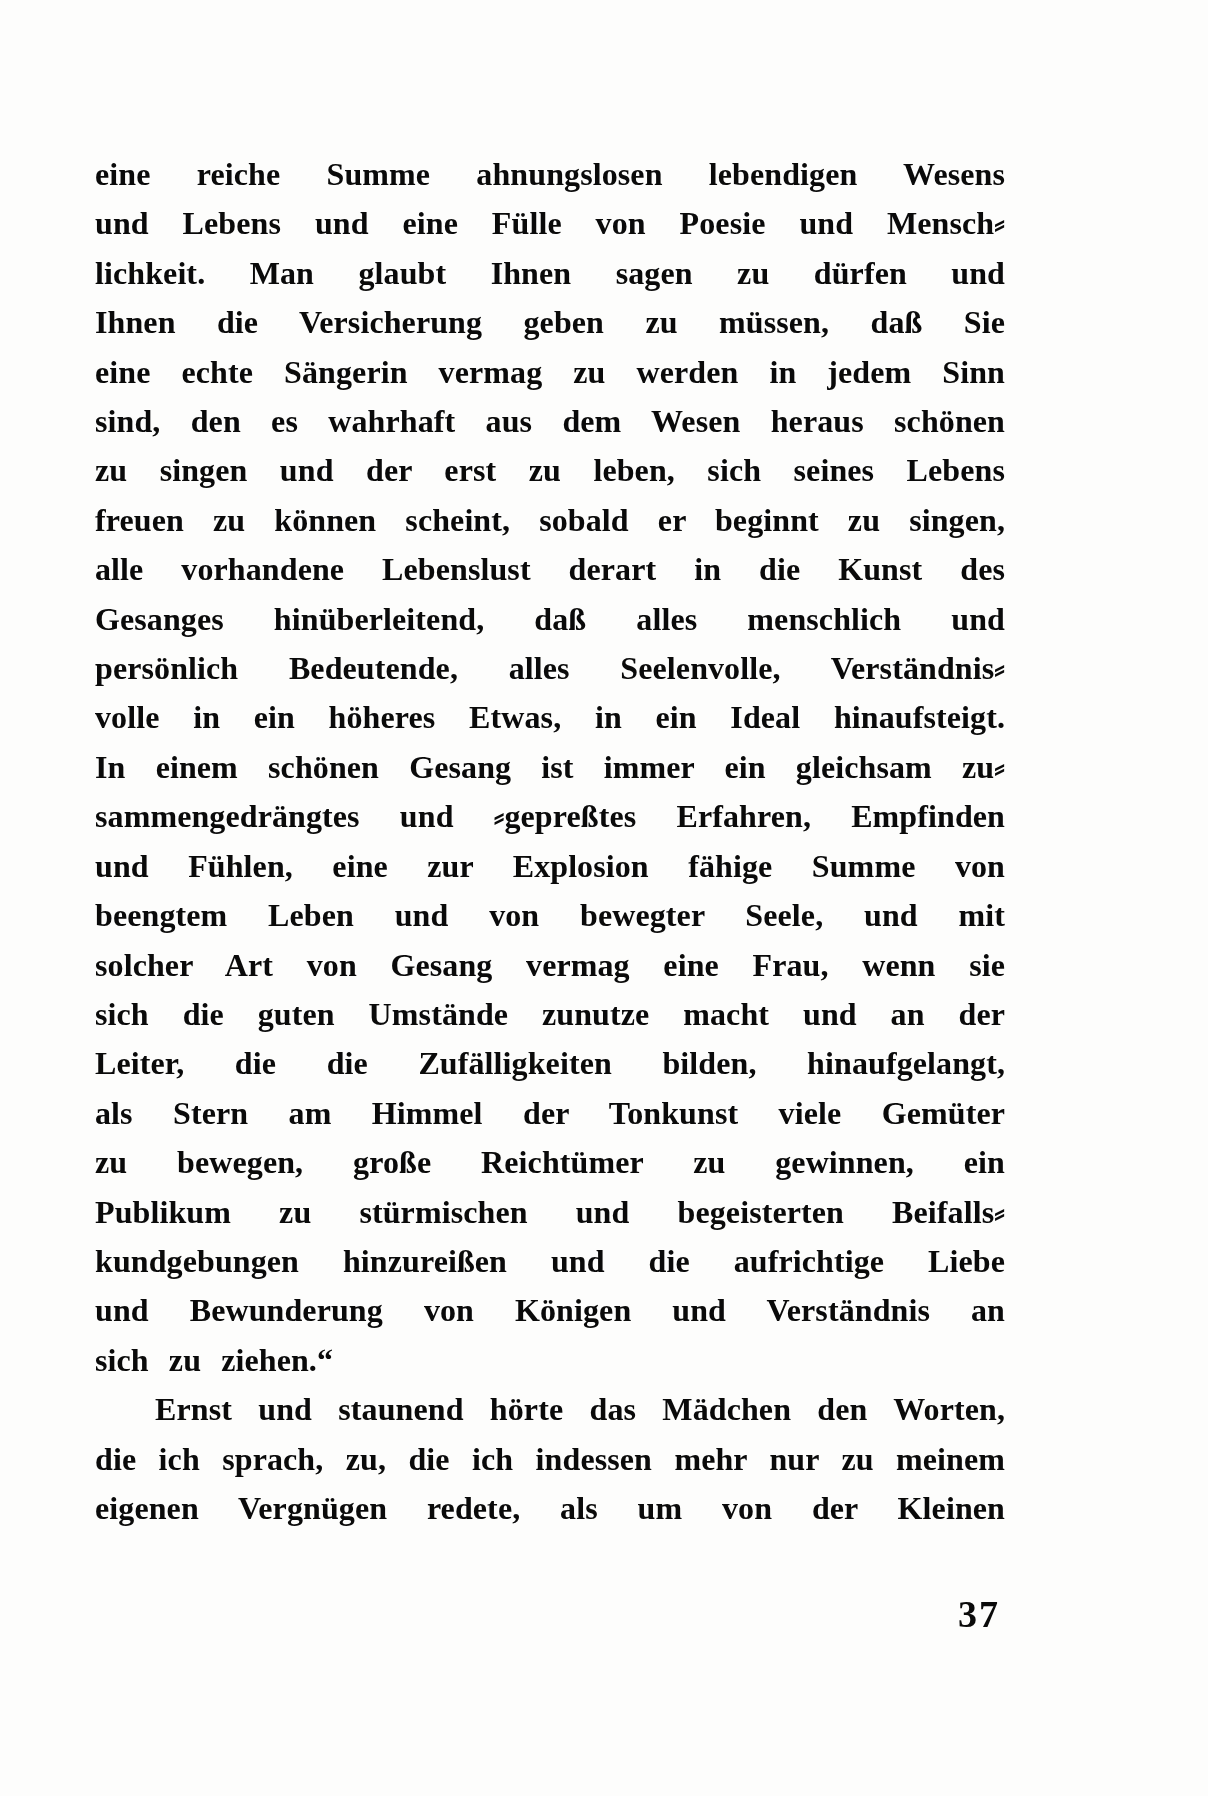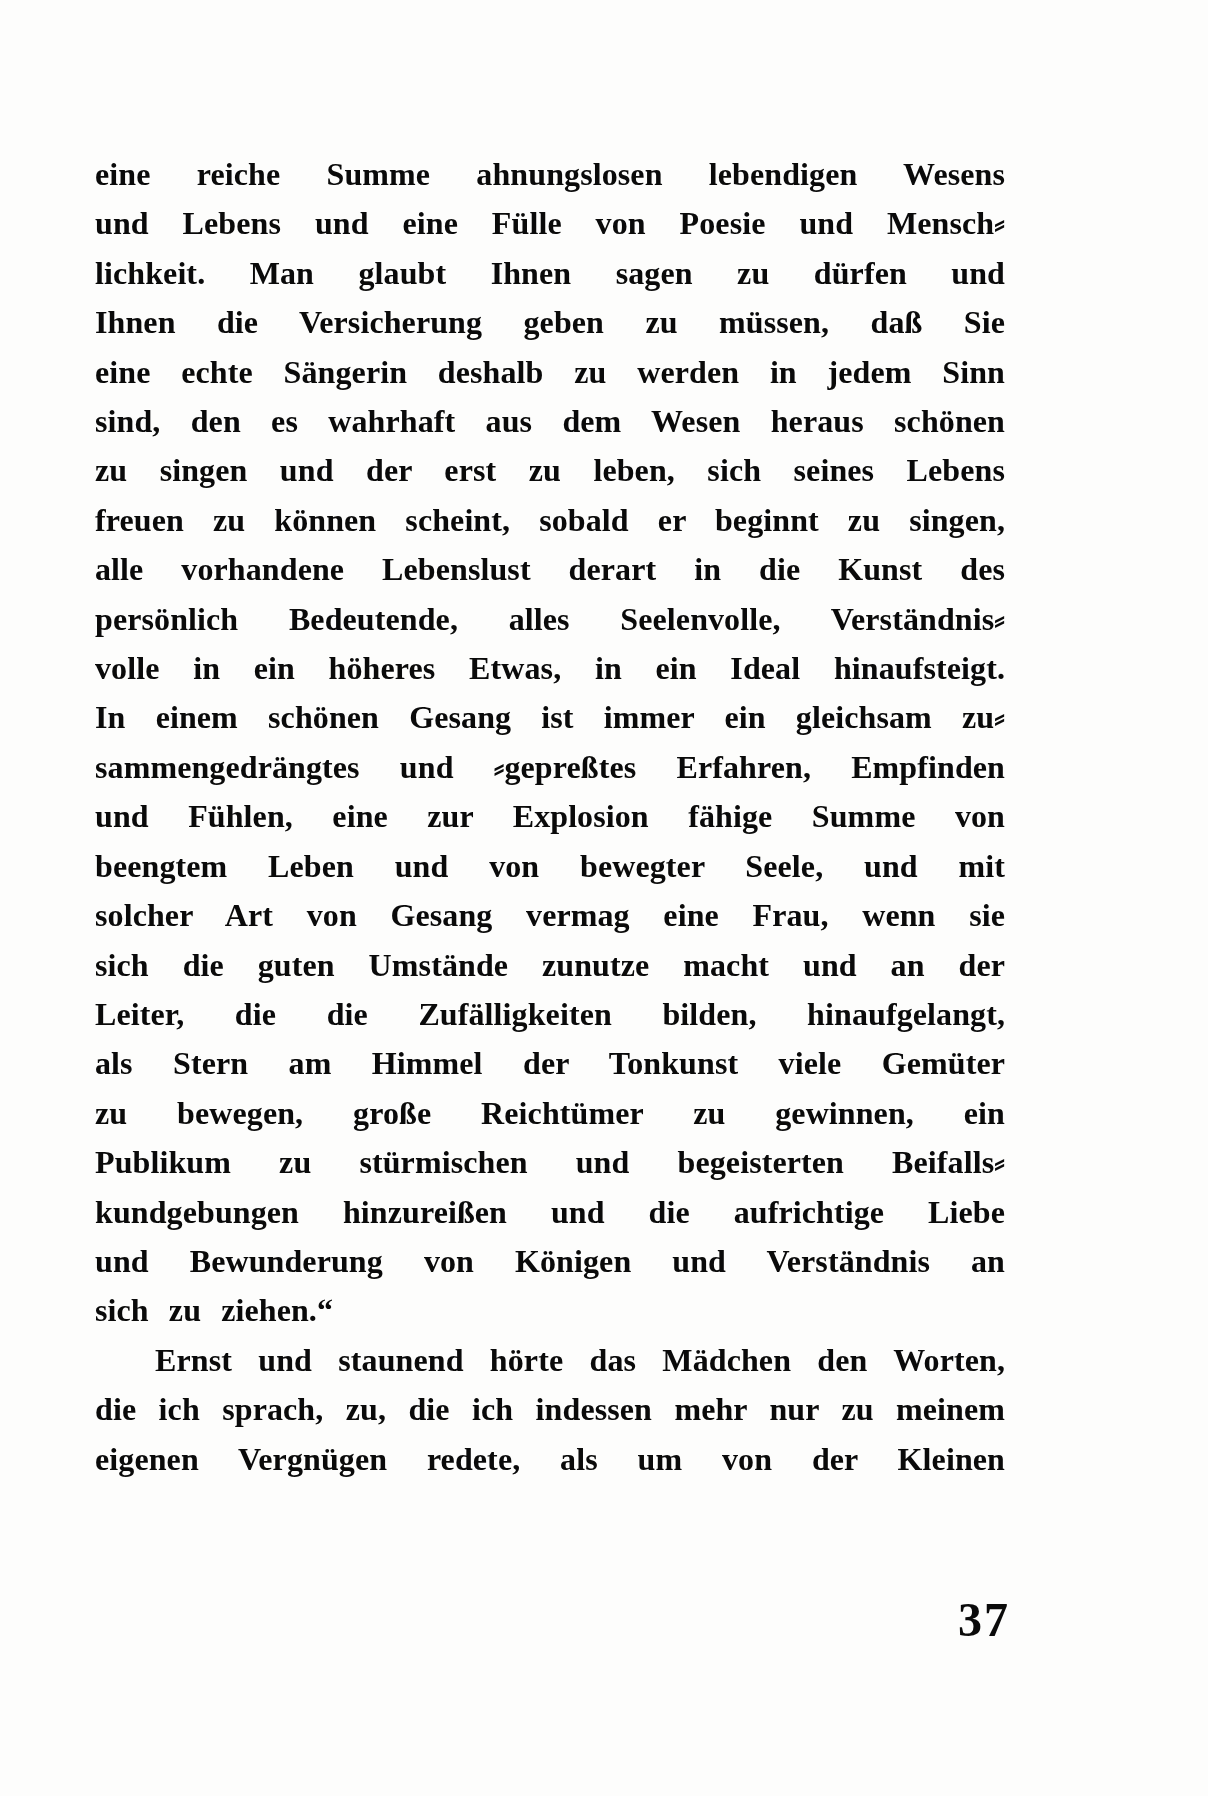--- a/index.html
+++ b/index.html
@@ -37,39 +37,40 @@
     text-align-last: left;
     word-spacing: 12px;
   }
   .line.indent {
     text-indent: 60px;
   }
   .page-number {
     position: absolute;
     top: 1592px;
     left: 958px;
-    font-size: 48px;
+    font-size: 38px;
     font-weight: 700;
     letter-spacing: 2px;
   }
 </style>
 </head>
 <body>
 
 <div class="page">
   <div class="text-block">
     <div class="line">eine reiche Summe ahnungslosen lebendigen Wesens</div>
     <div class="line">und Lebens und eine Fülle von Poesie und Mensch⸗</div>
     <div class="line">lichkeit. Man glaubt Ihnen sagen zu dürfen und</div>
     <div class="line">Ihnen die Versicherung geben zu müssen, daß Sie</div>
-    <div class="line">eine echte Sängerin deshalb zu werden in jedem Sinn</div>
+    <div class="line">eine echte Sängerin vermag zu werden in jedem Sinn</div>
     <div class="line">sind, den es wahrhaft aus dem Wesen heraus schönen</div>
     <div class="line">zu singen und der erst zu leben, sich seines Lebens</div>
     <div class="line">freuen zu können scheint, sobald er beginnt zu singen,</div>
     <div class="line">alle vorhandene Lebenslust derart in die Kunst des</div>
+    <div class="line">Gesanges hinüberleitend, daß alles menschlich und</div>
     <div class="line">persönlich Bedeutende, alles Seelenvolle, Verständnis⸗</div>
     <div class="line">volle in ein höheres Etwas, in ein Ideal hinaufsteigt.</div>
     <div class="line">In einem schönen Gesang ist immer ein gleichsam zu⸗</div>
     <div class="line">sammengedrängtes und ⸗gepreßtes Erfahren, Empfinden</div>
     <div class="line">und Fühlen, eine zur Explosion fähige Summe von</div>
     <div class="line">beengtem Leben und von bewegter Seele, und mit</div>
     <div class="line">solcher Art von Gesang vermag eine Frau, wenn sie</div>
     <div class="line">sich die guten Umstände zunutze macht und an der</div>
     <div class="line">Leiter, die die Zufälligkeiten bilden, hinaufgelangt,</div>
     <div class="line">als Stern am Himmel der Tonkunst viele Gemüter</div>

